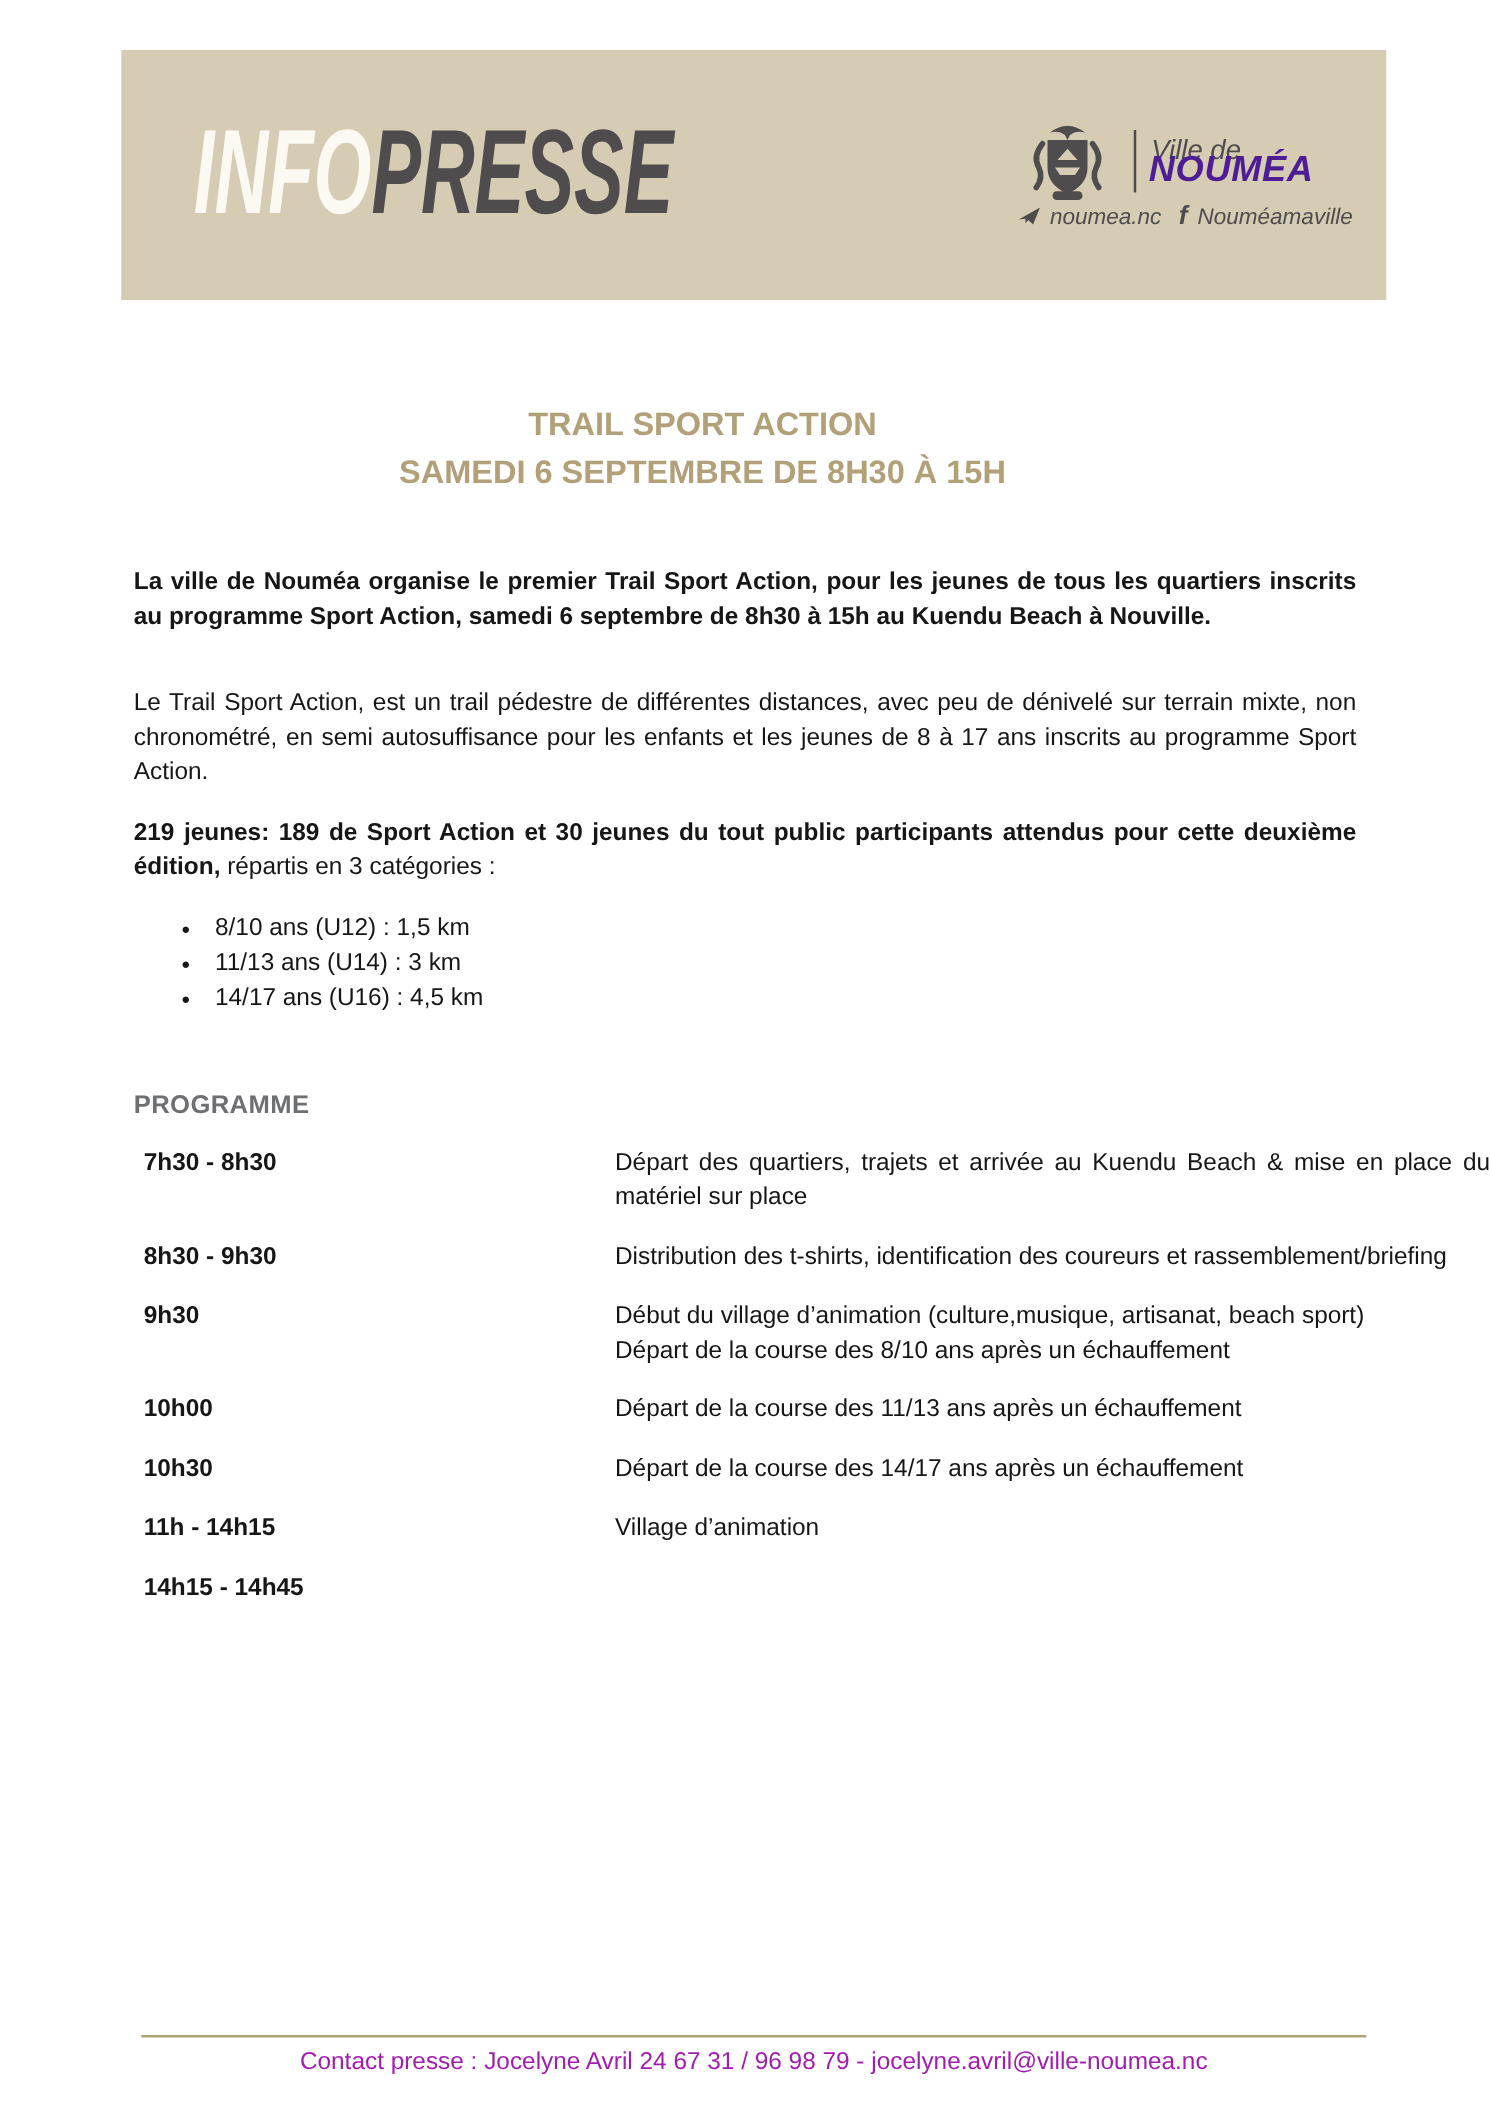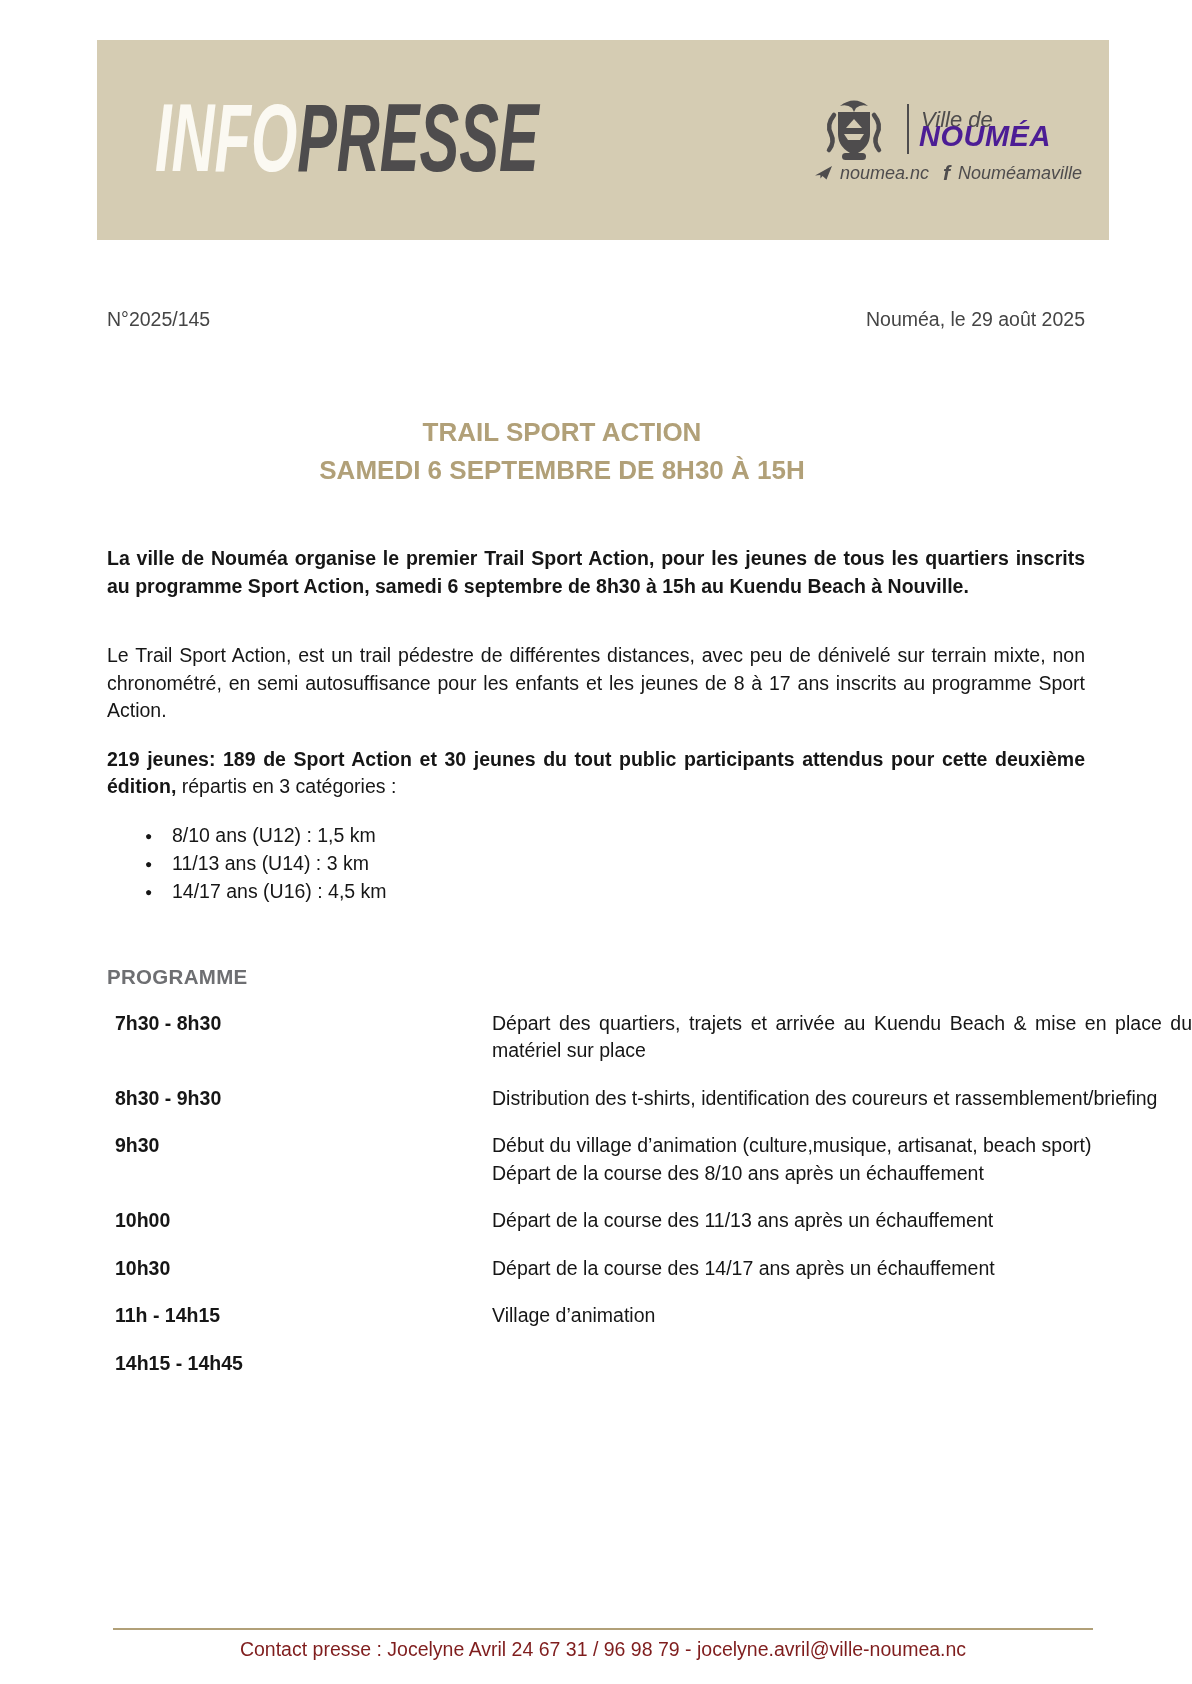--- a/index.html
+++ b/index.html
@@ -47,21 +47,21 @@
 
   
   .prog-heading{ margin:58px 0 0 107px; font-size:20.5px; line-height:27px; font-weight:700; color:#6e6f72; letter-spacing:.3px; }
   .schedule{ margin:20px 0 0 115px; }
   .srow{ display:flex; margin-bottom:20px;justify-content:space-between; }
   .srow .time{ flex:none; width:172px; font-weight:700; font-size:19.5px; line-height:27.5px; color:#161616; }
   .srow .desc{ width:700px; text-align:justify; white-space:pre-line; font-size:19.5px; line-height:27.5px; color:#161616; }
 
   
   .footer{ position:absolute; left:113px; top:1628px; width:980px; border-top:2px solid #b1a078; }
-  .footer-text{ margin-top:8px; text-align:center; font-size:19.5px; color:#7f1d1d; }
+  .footer-text{ margin-top:8px; text-align:center; font-size:19.5px; color:#a21caf; }
 </style>
 </head>
 <body>
 
 <div class="page">
 
   <div class="banner">
     <div class="wordmark">
       <span class="wm-info">INFO</span><span class="wm-presse">PRESSE</span>
     </div>
@@ -83,24 +83,20 @@
     <div class="logo-social">
       <svg width="17" height="14" viewBox="0 0 17 14">
         <path d="M0 9.5 L17 0 L11.5 13.5 L7.5 10 L5.5 12.5 L5.3 9 Z" fill="#4e4c4d"></path>
       </svg>
       <span>noumea.nc</span>
       <span class="fb-f">f</span>
       <span>Nouméamaville</span>
     </div>
   </div>
 
-  <div class="meta">
-    <span>N°2025/145</span>
-    <span>Nouméa, le 29 août 2025</span>
-  </div>
 
   <div class="title">
     <div>TRAIL SPORT ACTION</div>
     <div>SAMEDI 6 SEPTEMBRE DE 8H30 À 15H</div>
   </div>
 
   <p class="para bold p1">La ville de Nouméa organise le premier Trail Sport Action, pour les jeunes de tous les quartiers inscrits au programme Sport Action, samedi 6 septembre de 8h30 à 15h au Kuendu Beach à Nouville.</p>
 
   <p class="para p2">Le Trail Sport Action, est un trail pédestre de différentes distances, avec peu de dénivelé sur terrain mixte, non chronométré, en semi autosuffisance pour les enfants et les jeunes de 8 à 17 ans inscrits au programme Sport Action.</p>
 

